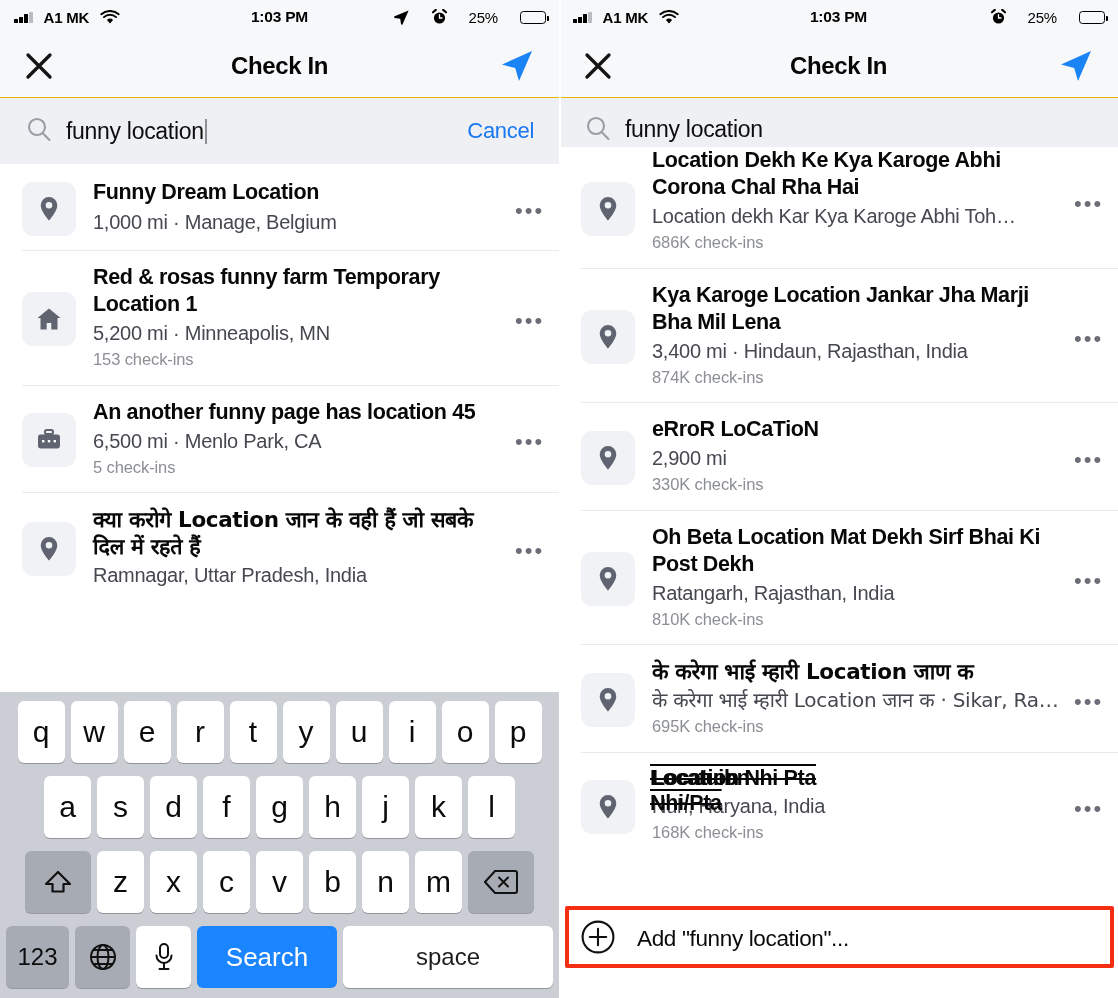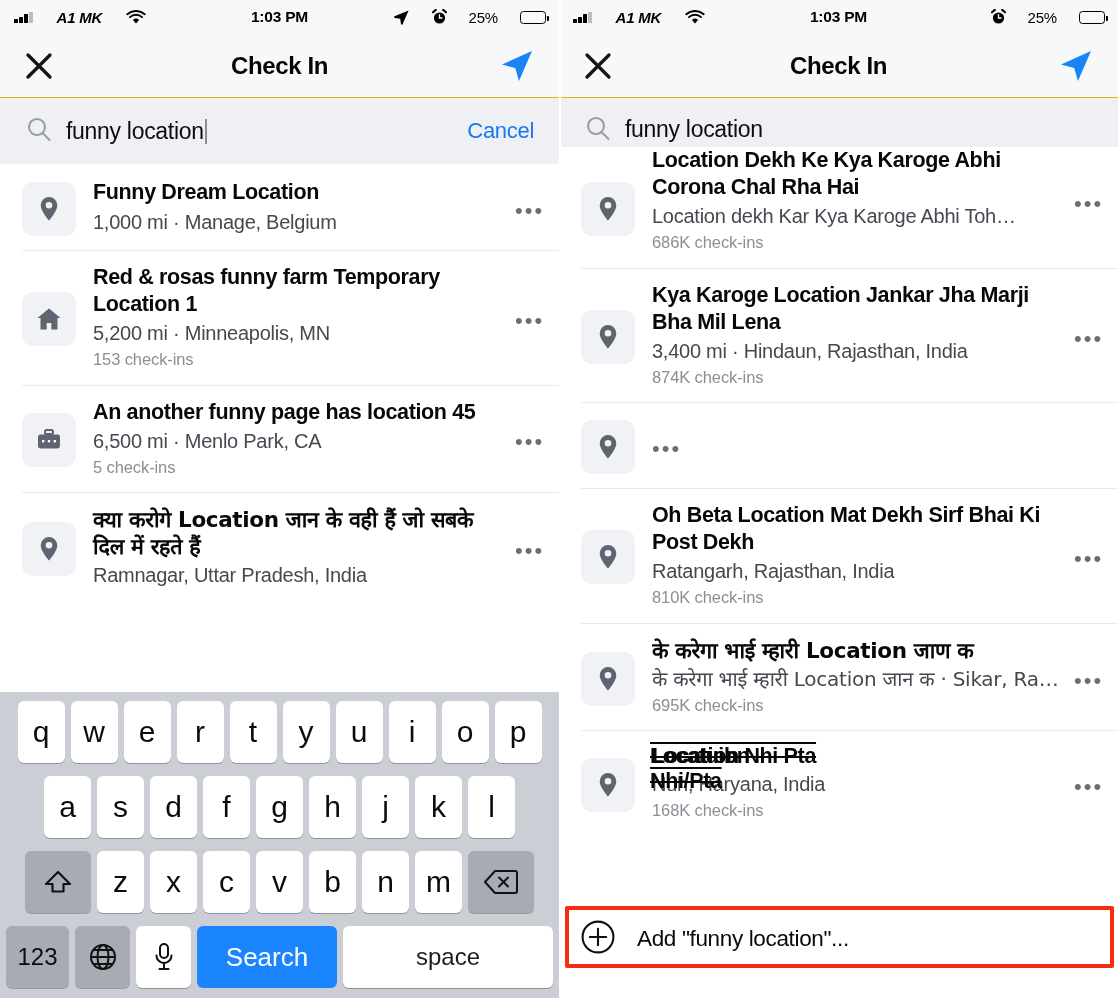--- a/index.html
+++ b/index.html
@@ -9,21 +9,21 @@
 
   
   .panel{position:relative;height:998px;overflow:hidden;background:#fff;}
   .panel.left{width:559px;}
   .panel.right{width:559px;}
   .panel-gap{position:absolute;left:559px;top:0;width:2px;height:998px;background:#fff;z-index:40;}
 
   
   .statusbar{height:34px;background:#f7f8fa;display:flex;align-items:center;
              padding:0 13px 0 14px;box-sizing:border-box;position:relative;}
-  .sb-left{display:flex;align-items:center;gap:24px;font-style:italic;}
+  .sb-left{display:flex;align-items:center;gap:11px;}
   .sb-center{position:absolute;left:0;right:0;text-align:center;font-size:15.5px;font-weight:700;
              color:#000;letter-spacing:-.2px;}
   .sb-right{margin-left:auto;display:flex;align-items:center;gap:22px;position:relative;z-index:2;}
   .carrier{font-size:15px;font-weight:600;color:#000;letter-spacing:-.2px;}
   .pct{font-size:15px;font-weight:500;color:#000;letter-spacing:-.2px;}
   .bars{display:flex;align-items:flex-end;gap:1.5px;height:12px;}
   .bars i{display:block;width:3.5px;background:#000;border-radius:.5px;}
   .bars i:nth-child(1){height:4px;}
   .bars i:nth-child(2){height:6.5px;}
   .bars i:nth-child(3){height:9px;}
@@ -394,20 +394,25 @@
             <span>•••</span>
           </div>
       </div>
 
       <div class="row">
         <div class="tile">
           <svg width="24" height="28" viewBox="0 0 24 28">
               <path d="M12 2a8.3 8.3 0 0 0-8.3 8.3c0 6 8.3 15.3 8.3 15.3s8.3-9.3 8.3-15.3A8.3 8.3 0 0 0 12 2zm0 11.5a3.3 3.3 0 1 1 0-6.6 3.3 3.3 0 0 1 0 6.6z" fill="#5f6470"></path>
             </svg>
         </div>
+        <div class="row-body">
+          <div class="r-title">eRroR LoCaTioN</div>
+          <div class="r-sub">2,900 mi</div>
+          <div class="r-meta">330K check-ins</div>
+        </div>
         <div class="dots">
             <span>•••</span>
           </div>
       </div>
 
       <div class="row">
         <div class="tile">
           <svg width="24" height="28" viewBox="0 0 24 28">
               <path d="M12 2a8.3 8.3 0 0 0-8.3 8.3c0 6 8.3 15.3 8.3 15.3s8.3-9.3 8.3-15.3A8.3 8.3 0 0 0 12 2zm0 11.5a3.3 3.3 0 1 1 0-6.6 3.3 3.3 0 0 1 0 6.6z" fill="#5f6470"></path>
             </svg>

